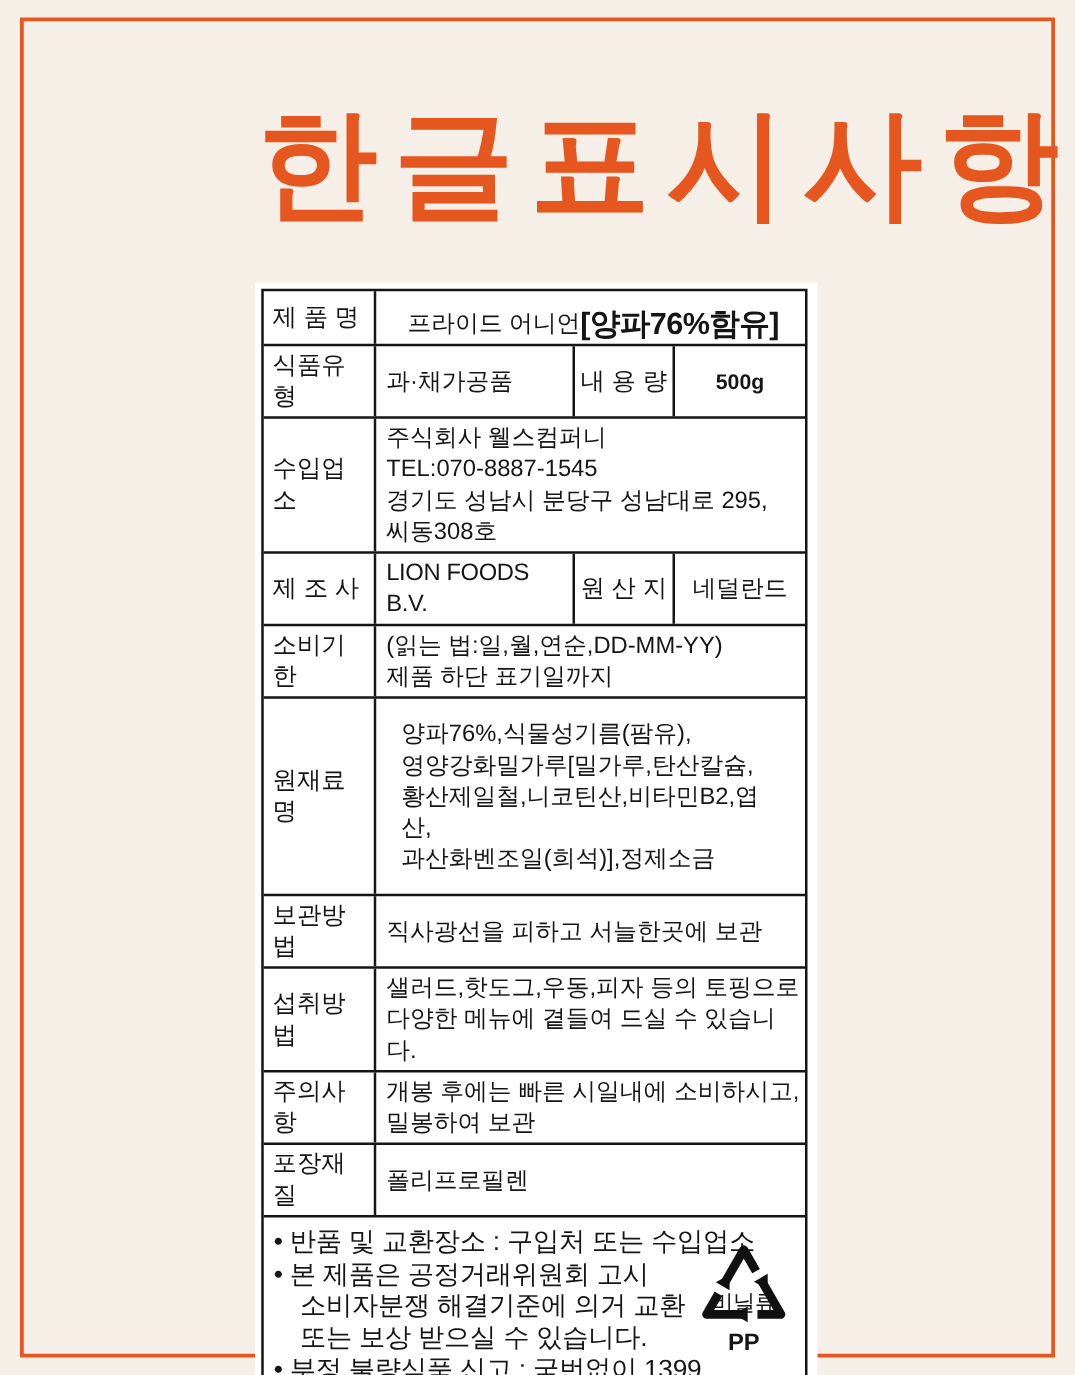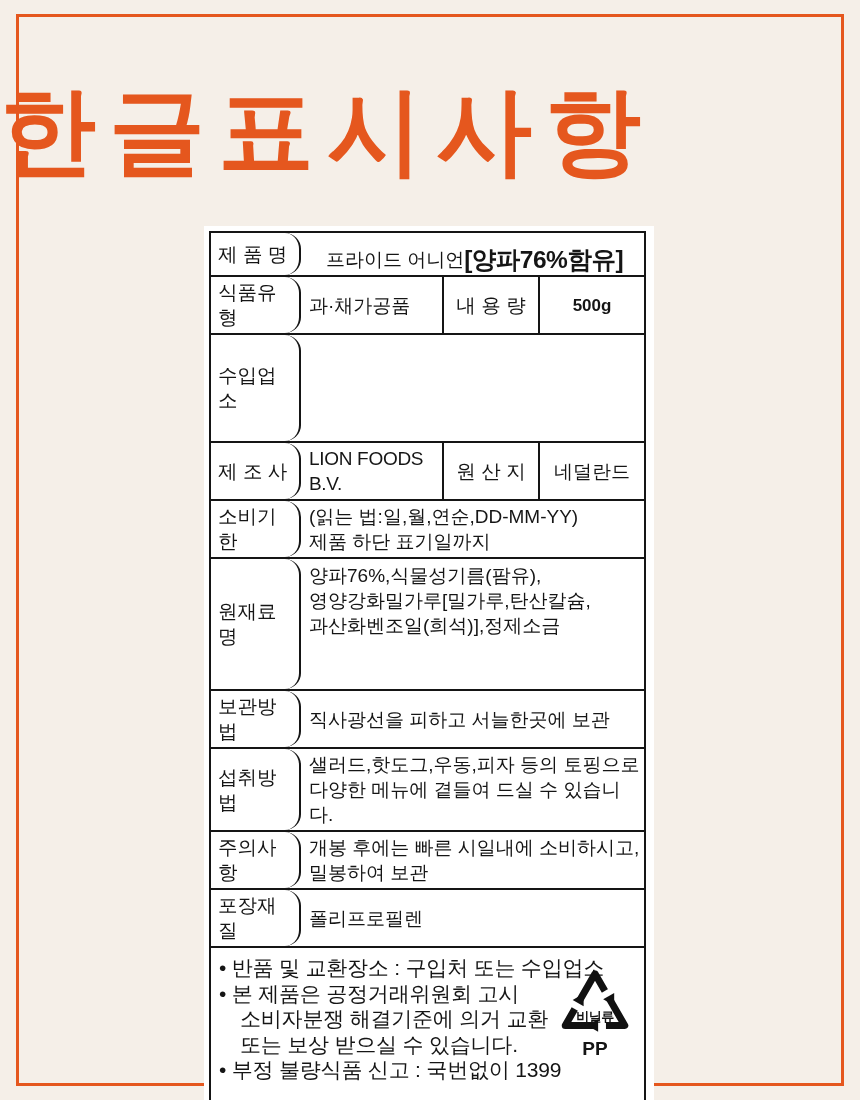--- a/index.html
+++ b/index.html
@@ -19,21 +19,21 @@
   }
   .frame{
     position:absolute;
     left:16px;top:14px;right:16px;bottom:14px;
     border:3px solid var(--accent);
     pointer-events:none;
   }
   .title{
     position:absolute;
     top:68px;left:0;right:0;
-    text-align:left;
+    text-align:right;
     font-size:96px;
     font-weight:800;
     letter-spacing:13px;
     color:var(--accent);
     white-space:nowrap;
   }
   .panel{
     position:absolute;
     left:204px;top:226px;
     width:450px;
@@ -52,53 +52,52 @@
   }
   .row:first-child{border-top:none;}
   .lc{
     flex:none;
     width:90px;
     border-right:2px solid var(--ink);
     display:flex;
     align-items:center;
     padding:3px 4px 3px 7px;
     font-size:19.5px;
-    border-radius:16px;
   }
   .vc{
     flex:1;
     display:flex;
     flex-direction:column;
     justify-content:center;
     padding:3px 4px 3px 8px;
   }
   .vc-inline{flex-direction:row;align-items:flex-end;flex-wrap:nowrap;white-space:nowrap;}
   .lc2{
-    flex:none;width:96px;
+    flex:none;width:80px;
     border-left:2px solid var(--ink);
     display:flex;align-items:center;justify-content:center;
     padding:2px 2px;font-size:19.5px;
   }
   .vc2{
     flex:none;width:106px;
     border-left:2px solid var(--ink);
     display:flex;align-items:center;justify-content:center;
     padding:2px 2px;
   }
   .r1{min-height:42px;}
   .r2,.r4,.r10{min-height:31px;}
   .r3{min-height:108px;}
   .r5,.r9{min-height:58px;}
   .r6{min-height:132px;}
   .r7{min-height:33px;}
   .r8{min-height:83px;}
   .bold-big{font-weight:bold;font-size:24.5px;letter-spacing:-0.5px;}
   .netwt{font-weight:bold;font-size:17px;}
   .mfr{font-size:19px;letter-spacing:-0.3px;}
-  .vc6{flex:1;display:flex;flex-direction:column;padding:0;}
+  .vc6{flex:1;display:flex;flex-direction:column;padding:12px;align-items:center;}
   .ing-lines{flex:1;padding:4px 4px 3px 8px;}
   .allergen-bar{
     background:#000;
     color:#fff;
     font-weight:bold;
     font-size:19px;
     line-height:25px;
     padding:1px 8px 2px 8px;
   }
   .footer{
@@ -112,22 +111,22 @@
   .recycle{
     position:absolute;
     top:18px;right:6px;
     width:86px;
     text-align:center;
   }
   .recycle-mark{position:relative;width:80px;height:72px;margin:0 auto;}
   .recycle-material{
     position:absolute;
     left:0;right:0;top:38px;
-    font-size:13px;
-    font-weight:bold;
+    font-size:18px;
+    font-weight:normal;
     color:#111;
     letter-spacing:-0.5px;
   }
   .recycle-code{
     font-size:19px;
     font-weight:bold;
     margin-top:-2px;
   }
 </style>
 </head>
@@ -150,20 +149,26 @@
 
     <div class="row r2">
       <div class="lc">식품유형</div>
       <div class="vc">과·채가공품</div>
       <div class="lc2">내 용 량</div>
       <div class="vc2 netwt">500g</div>
     </div>
 
     <div class="row r3">
       <div class="lc">수입업소</div>
+      <div class="vc">
+        <div>주식회사 웰스컴퍼니</div>
+        <div>TEL:070-8887-1545</div>
+        <div>경기도 성남시 분당구 성남대로 295,</div>
+        <div>씨동308호</div>
+      </div>
     </div>
 
     <div class="row r4">
       <div class="lc">제 조 사</div>
       <div class="vc mfr">LION FOODS B.V.</div>
       <div class="lc2">원 산 지</div>
       <div class="vc2">네덜란드</div>
     </div>
 
     <div class="row r5">
@@ -173,20 +178,21 @@
         <div>제품 하단 표기일까지</div>
       </div>
     </div>
 
     <div class="row r6">
       <div class="lc">원재료명</div>
       <div class="vc6">
         <div class="ing-lines">
           <div>양파76%,식물성기름(팜유),</div>
           <div>영양강화밀가루[밀가루,탄산칼슘,</div>
+          <div>황산제일철,니코틴산,비타민B2,엽산,</div>
           <div>과산화벤조일(희석)],정제소금</div>
         </div>
       </div>
     </div>
 
     <div class="row r7">
       <div class="lc">보관방법</div>
       <div class="vc">직사광선을 피하고 서늘한곳에 보관</div>
     </div>
 

